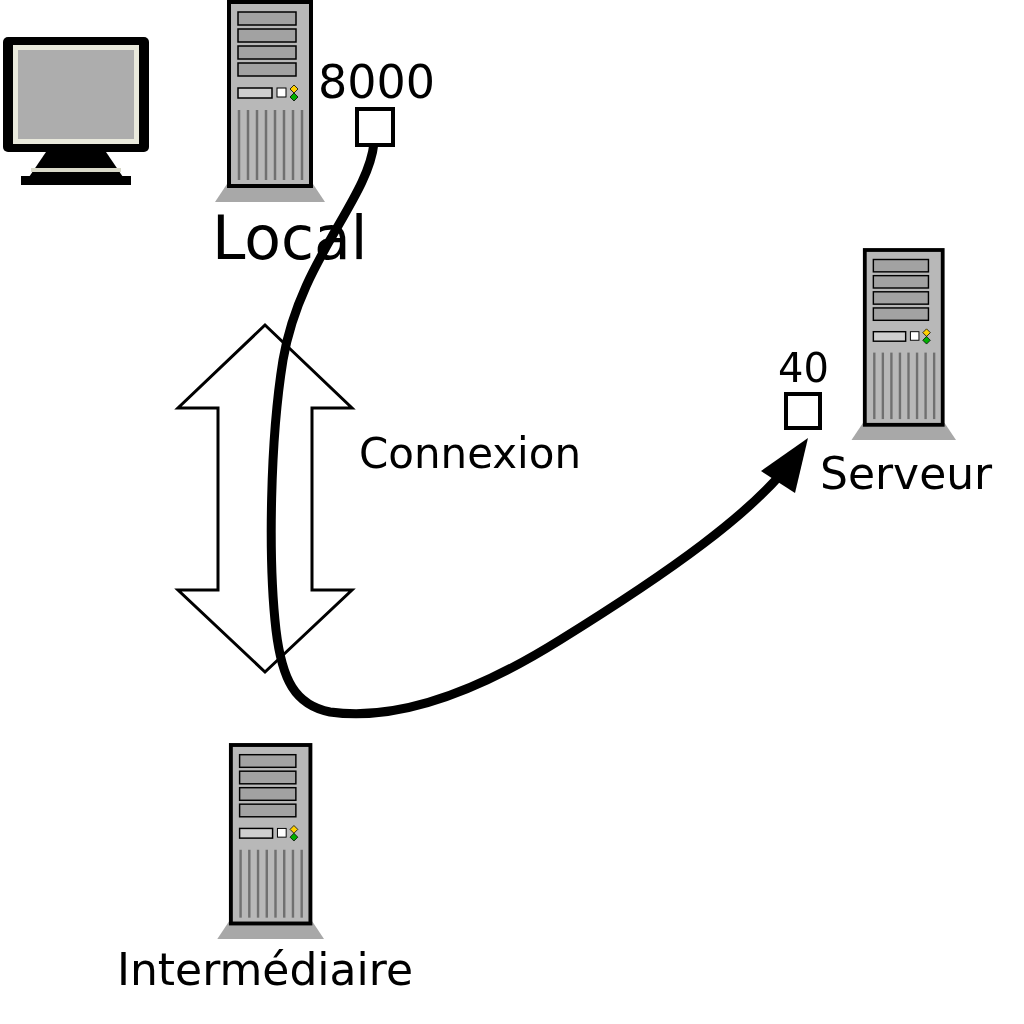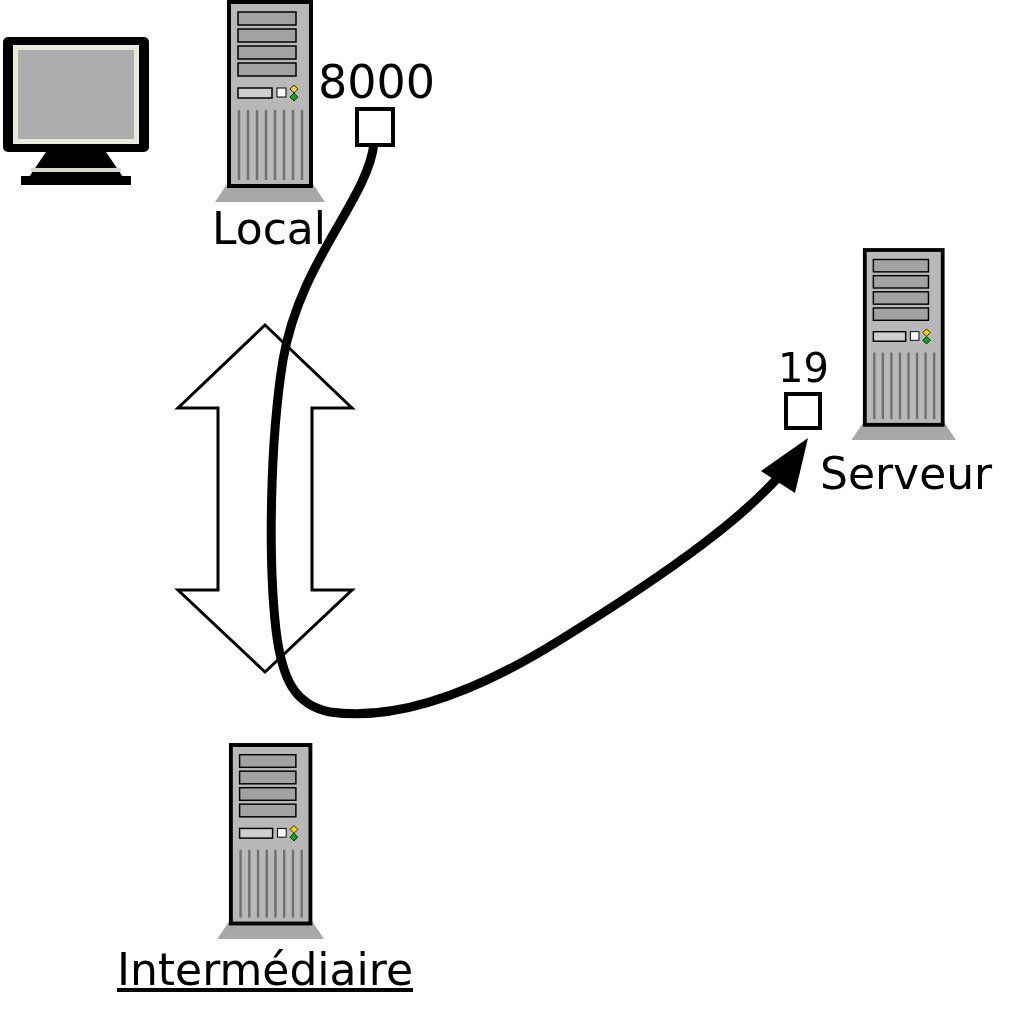--- a/index.html
+++ b/index.html
@@ -92,24 +92,25 @@
              C 400 722, 480 690, 560 640
              C 660 578, 760 510, 798 452" fill="none" stroke="#000000" stroke-width="9" stroke-linecap="round"></path>
     <polygon points="808,438 795,493 761,471" fill="#000000"></polygon>
 
     <rect x="357" y="109" width="36" height="36" fill="#ffffff" stroke="#000000" stroke-width="4"></rect>
     <rect x="786" y="394" width="34" height="34" fill="#ffffff" stroke="#000000" stroke-width="4"></rect>
   </svg>
 
   <div class="label" style="left:318px; top:57px; font-size:46px;">8000</div>
 
-  <div class="label" style="left:212px; top:205px; font-size:44px;">Local</div>
+  <div class="label" style="left:212px; top:205px; font-size:60px;">Local</div>
 
   <div class="label center" style="left:330px; top:426px; width:280px; font-size:42px; line-height:1.35;">
+    <div>Connexion</div>
   </div>
 
-  <div class="label" style="left:778px; top:346px; font-size:40px;">19</div>
+  <div class="label" style="left:778px; top:346px; font-size:40px;">40</div>
 
   <div class="label" style="left:820px; top:450px; font-size:44px;text-align:center;">Serveur</div>
 
-  <div class="label" style="left:117px; top:946px; font-size:44px;text-decoration:underline;">Intermédiaire</div>
+  <div class="label" style="left:117px; top:946px; font-size:44px;">Intermédiaire</div>
 
 </div>
 
 </body></html>

